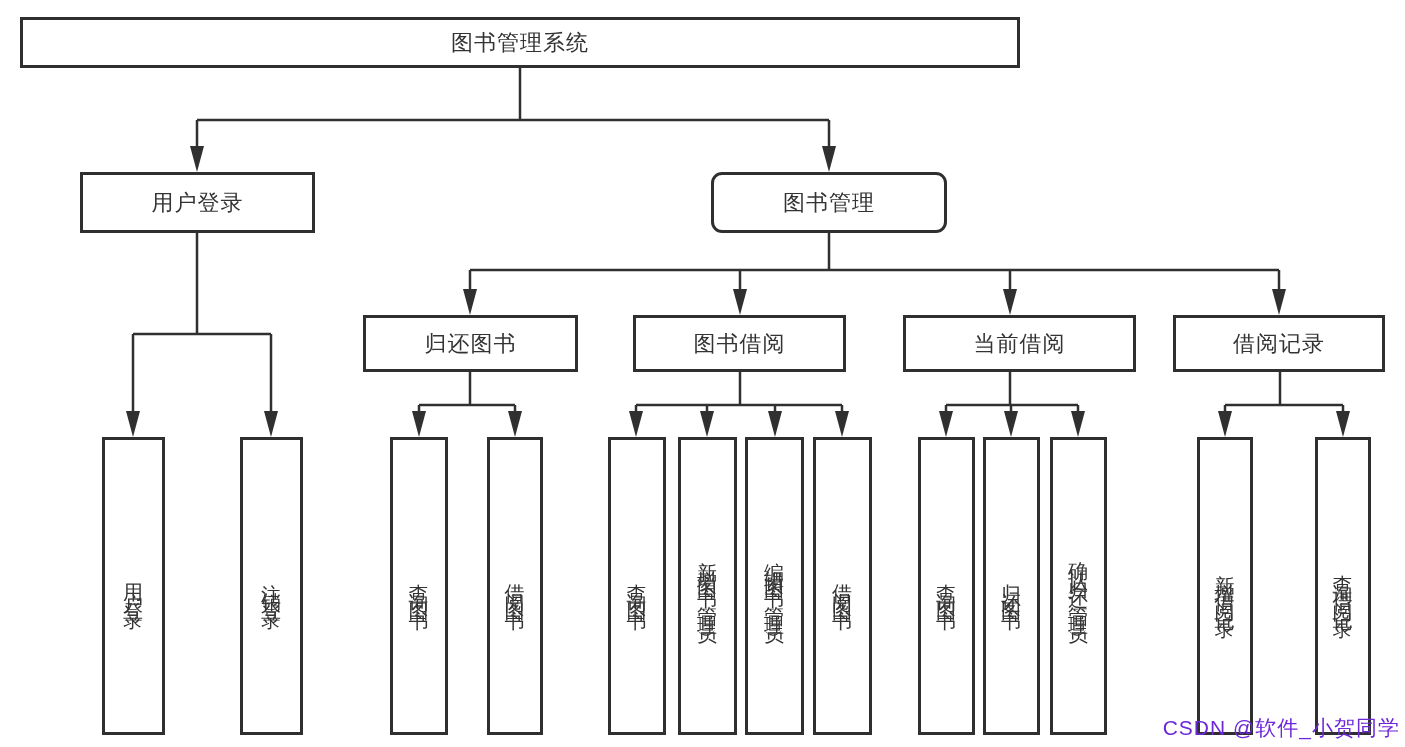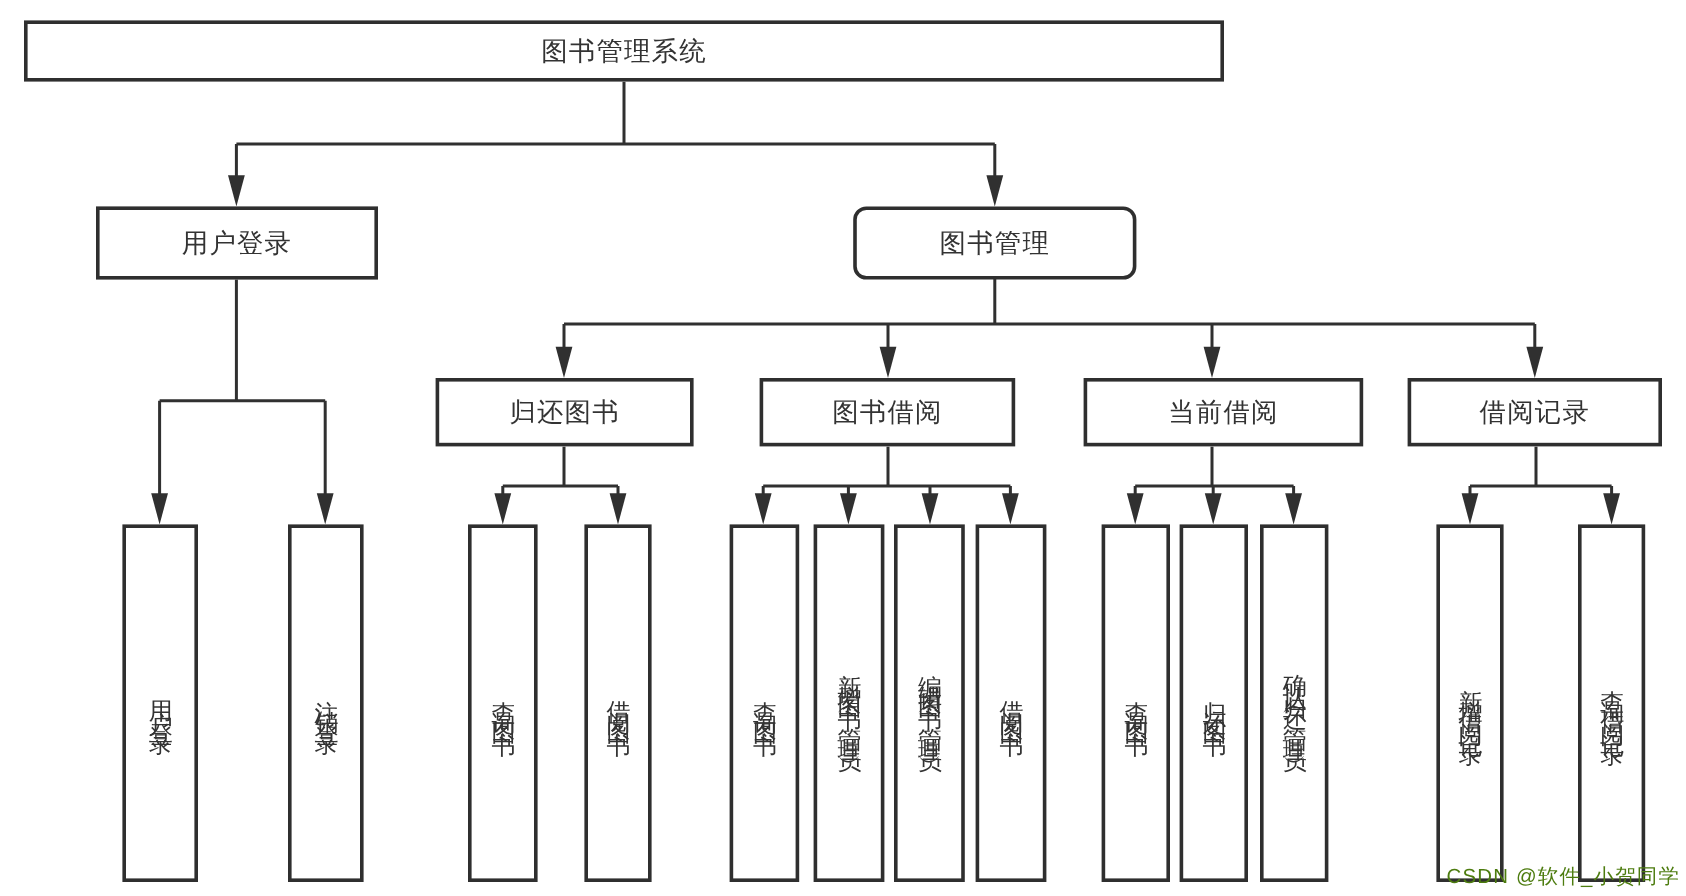--- a/index.html
+++ b/index.html
@@ -30,22 +30,22 @@
     writing-mode: vertical-rl;
     text-orientation: mixed;
     font-size: 20px;
     line-height: 1;
     letter-spacing: 9px;
   }
   .watermark {
     position: absolute;
     right: 5px;
     bottom: 5px;
-    font-size: 17px;
-    color: #4d7c0f;
+    font-size: 21px;
+    color: #6d28d9;
     letter-spacing: 1px;
     white-space: nowrap;
   }
 </style>
 </head>
 <body>
 
 <div class="canvas">
 
   <svg class="connectors" width="1405" height="747" viewBox="0 0 1405 747">

